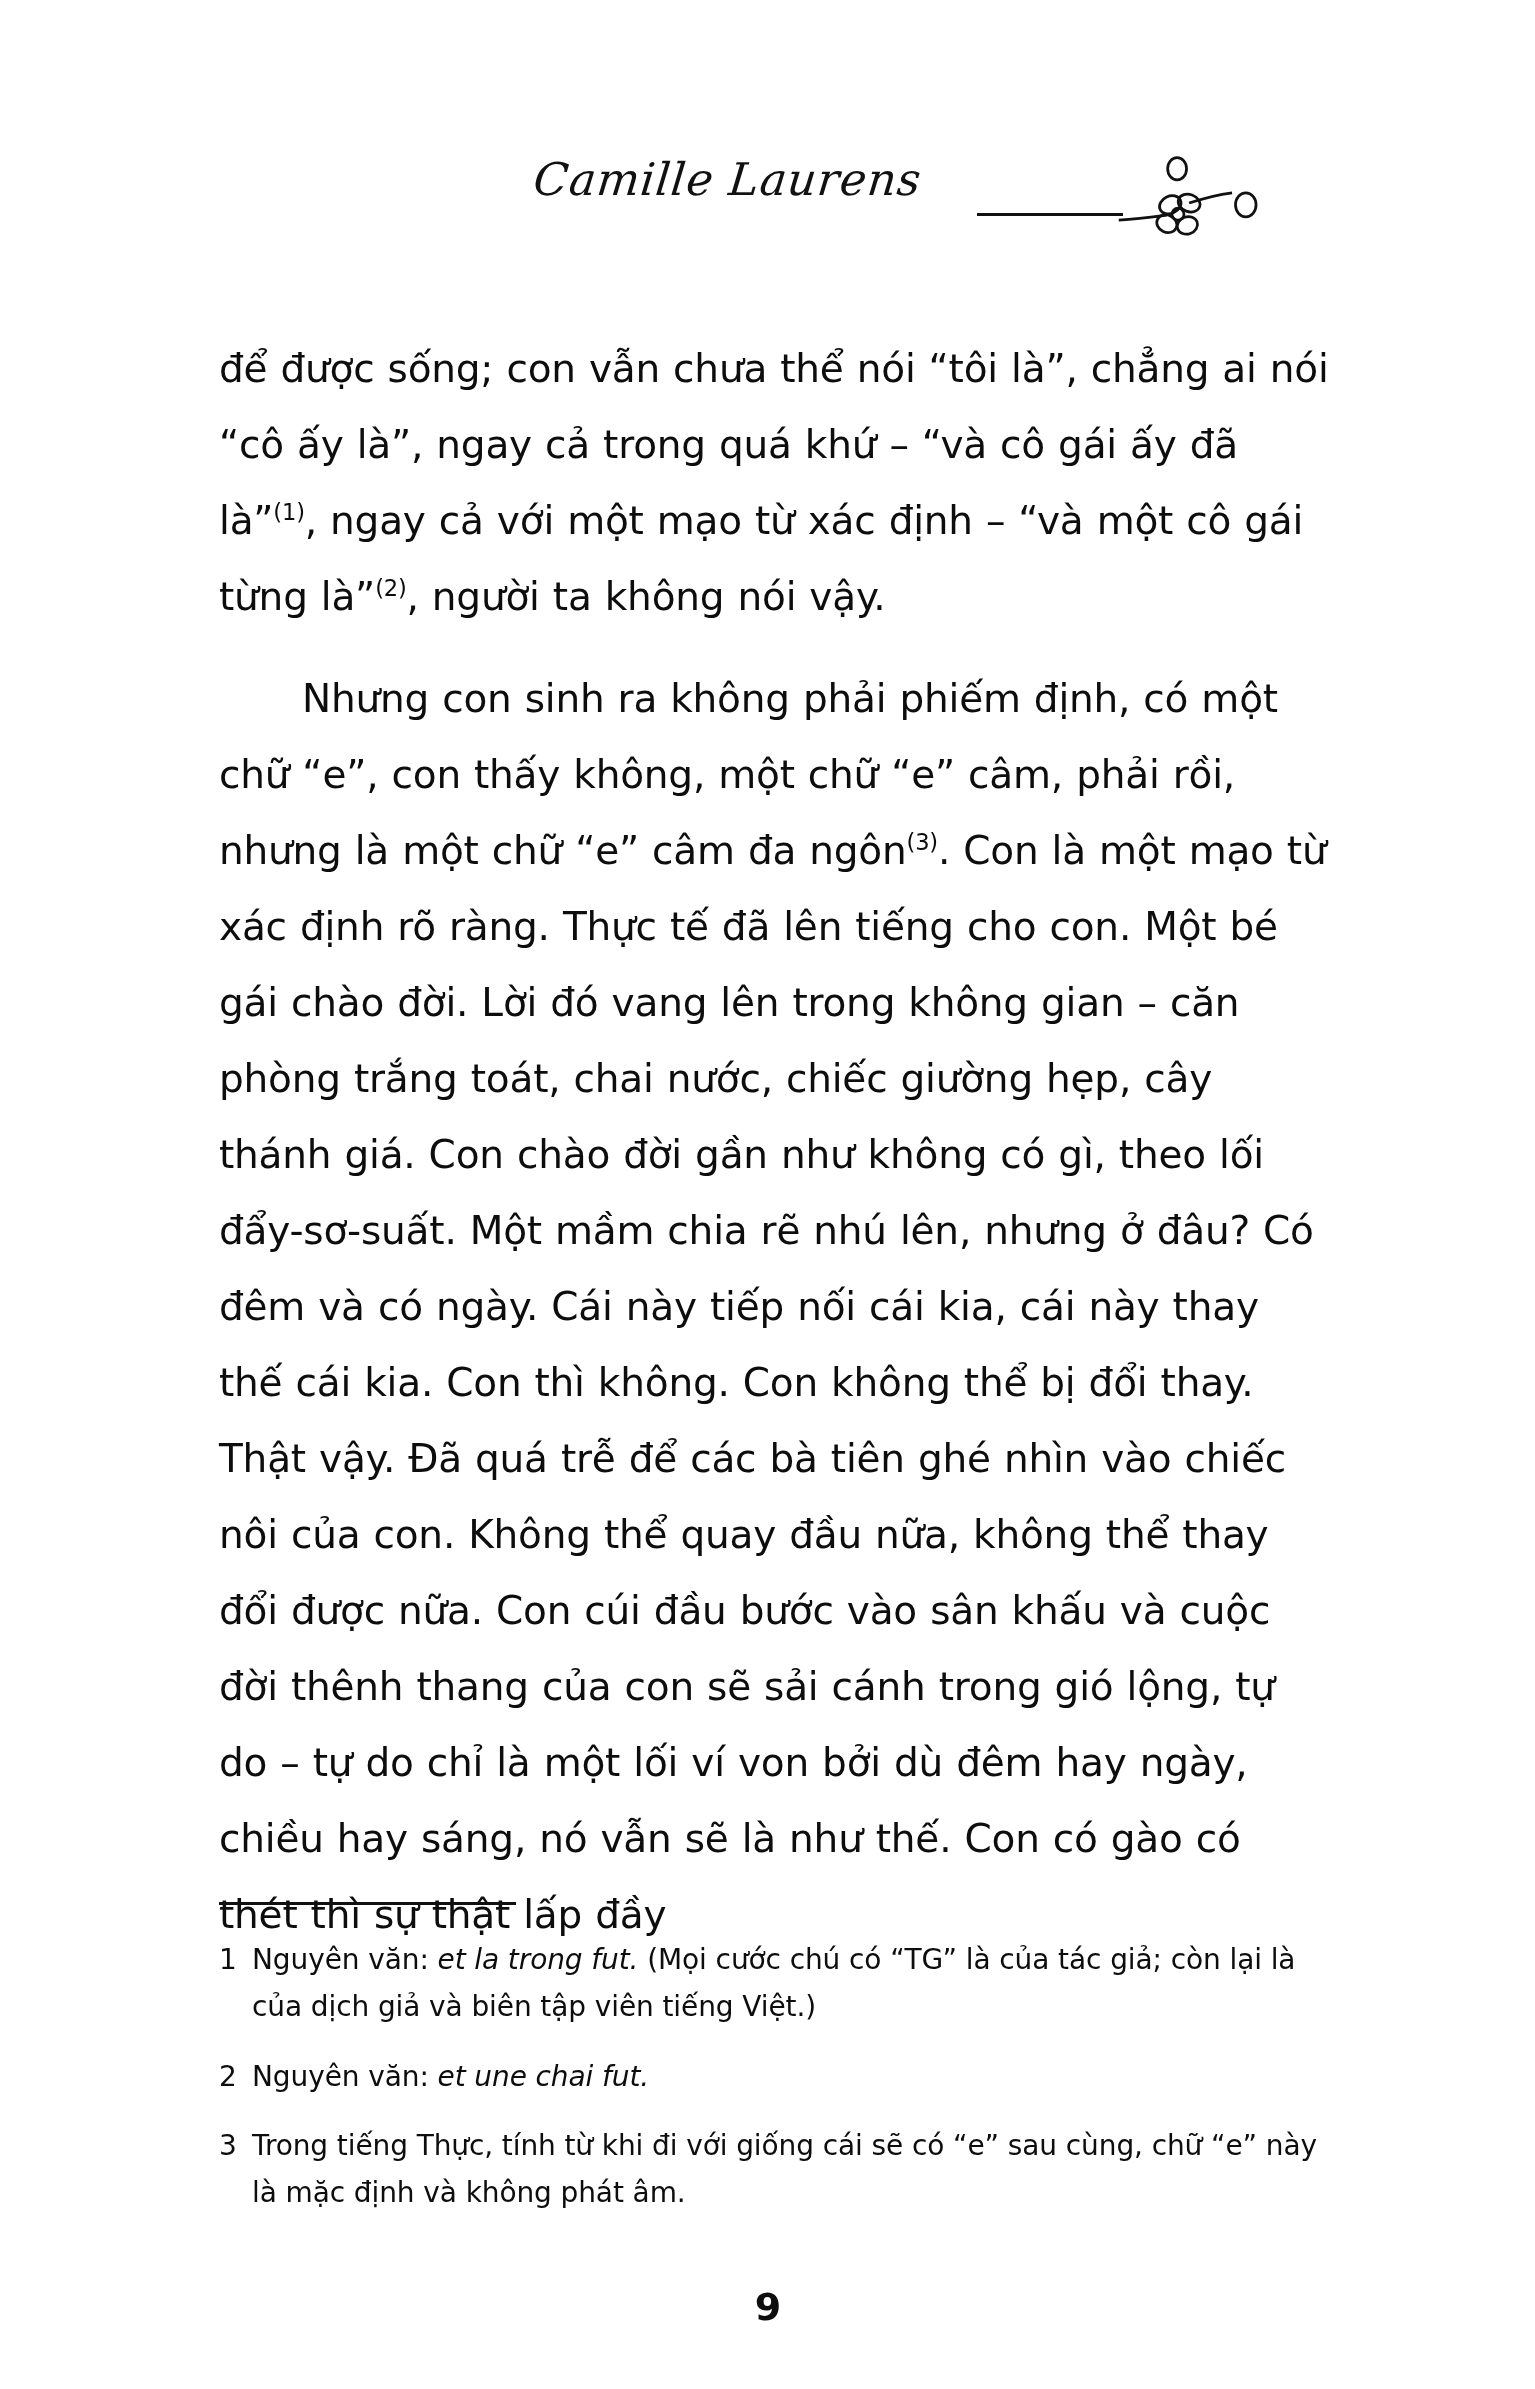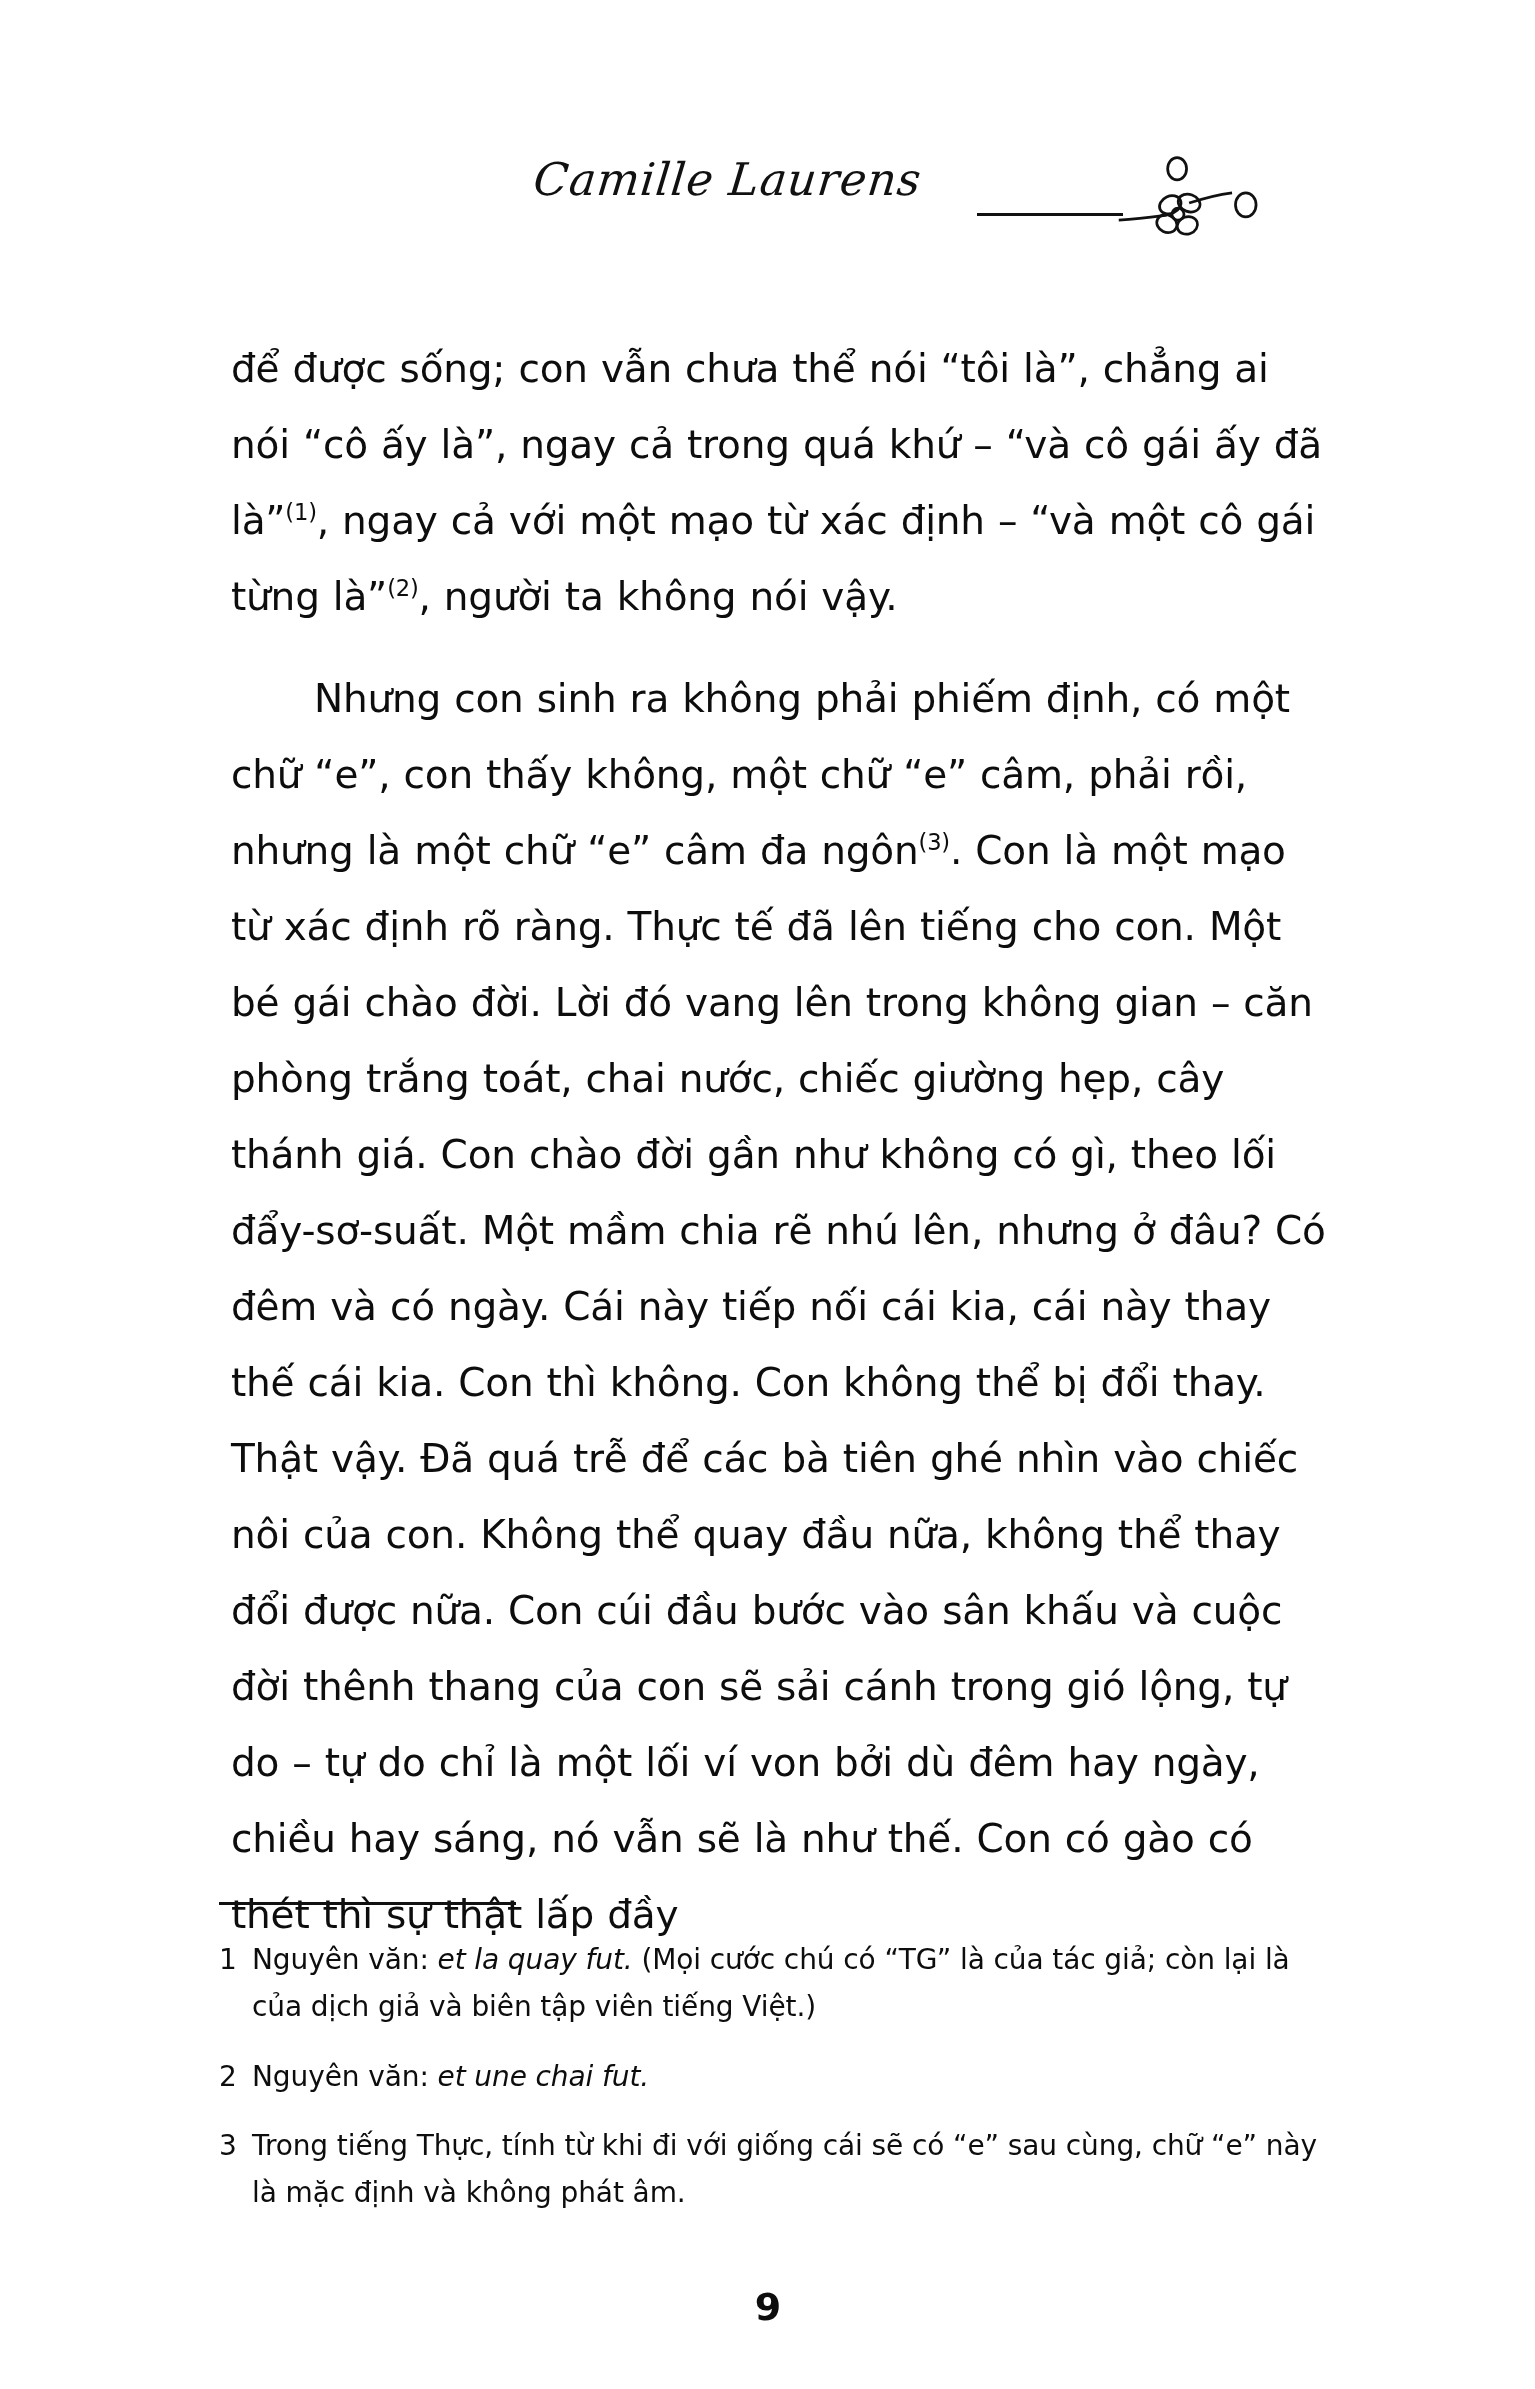--- a/index.html
+++ b/index.html
@@ -64,21 +64,21 @@
   }
 
   
   .body-text {
     position: absolute;
     left: 219px;
     top: 331px;
     width: 1110px;
   }
   .body-text p {
-    margin: 0 0 26px 12px;
+    margin: 0 0 26px 0;
     font-family: "DejaVu Sans", sans-serif;
     font-size: 39px;
     line-height: 76px;
     letter-spacing: -0.2px;
     text-align: left;
     word-spacing: 0.9px;
   }
   .body-text p.indent {
     text-indent: 83px;
   }
@@ -165,21 +165,21 @@
 
   <div class="body-text">
     <p><span>để được sống; con vẫn chưa thể nói “tôi là”, chẳng ai nói “cô ấy là”, ngay cả trong quá khứ – “và cô gái ấy đã là”</span><sup>(1)</sup><span>, ngay cả với một mạo từ xác định – “và một cô gái từng là”</span><sup>(2)</sup><span>, người ta không nói vậy.</span></p>
     <p class="indent"><span>Nhưng con sinh ra không phải phiếm định, có một chữ “e”, con thấy không, một chữ “e” câm, phải rồi, nhưng là một chữ “e” câm đa ngôn</span><sup>(3)</sup><span>. Con là một mạo từ xác định rõ ràng. Thực tế đã lên tiếng cho con. Một bé gái chào đời. Lời đó vang lên trong không gian – căn phòng trắng toát, chai nước, chiếc giường hẹp, cây thánh giá. Con chào đời gần như không có gì, theo lối đẩy-sơ-suất. Một mầm chia rẽ nhú lên, nhưng ở đâu? Có đêm và có ngày. Cái này tiếp nối cái kia, cái này thay thế cái kia. Con thì không. Con không thể bị đổi thay. Thật vậy. Đã quá trễ để các bà tiên ghé nhìn vào chiếc nôi của con. Không thể quay đầu nữa, không thể thay đổi được nữa. Con cúi đầu bước vào sân khấu và cuộc đời thênh thang của con sẽ sải cánh trong gió lộng, tự do – tự do chỉ là một lối ví von bởi dù đêm hay ngày, chiều hay sáng, nó vẫn sẽ là như thế. Con có gào có thét thì sự thật lấp đầy</span></p>
   </div>
 
   <div class="footnotes">
     <div class="footnote-rule"></div>
     <div class="footnote">
       <span class="fn-num">1</span>
-      <span class="fn-text"><span>Nguyên văn: </span><i>et la quay fut.</i><span> (Mọi cước chú có “TG” là của tác giả; còn lại là của dịch giả và biên tập viên tiếng Việt.)</span></span>
+      <span class="fn-text"><span>Nguyên văn: </span><i>et la trong fut.</i><span> (Mọi cước chú có “TG” là của tác giả; còn lại là của dịch giả và biên tập viên tiếng Việt.)</span></span>
     </div>
     <div class="footnote">
       <span class="fn-num">2</span>
       <span class="fn-text"><span>Nguyên văn: </span><i>et une chai fut.</i></span>
     </div>
     <div class="footnote">
       <span class="fn-num">3</span>
       <span class="fn-text"><span>Trong tiếng Thực, tính từ khi đi với giống cái sẽ có “e” sau cùng, chữ “e” này là mặc định và không phát âm.</span></span>
     </div>
   </div>

